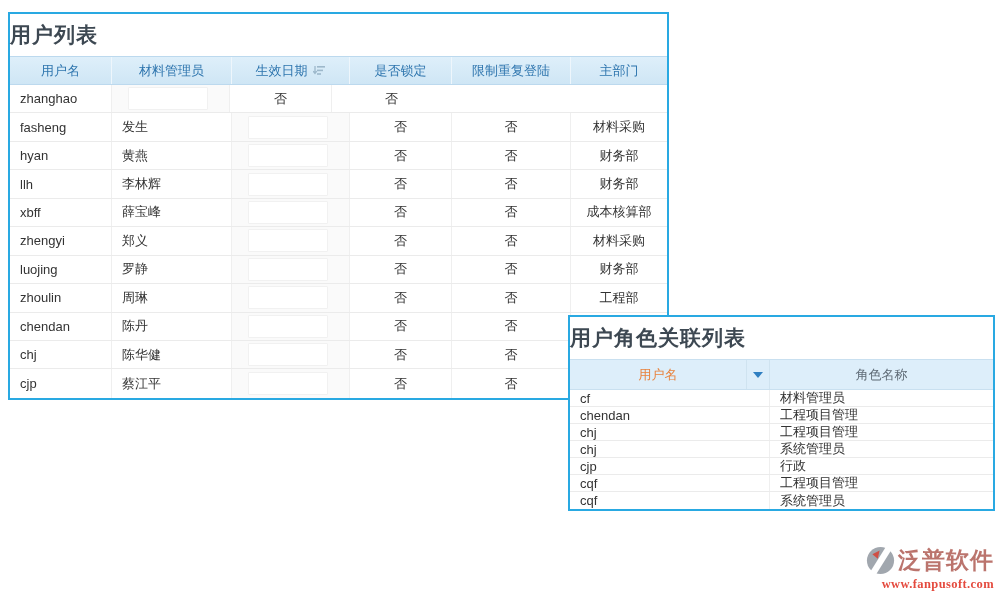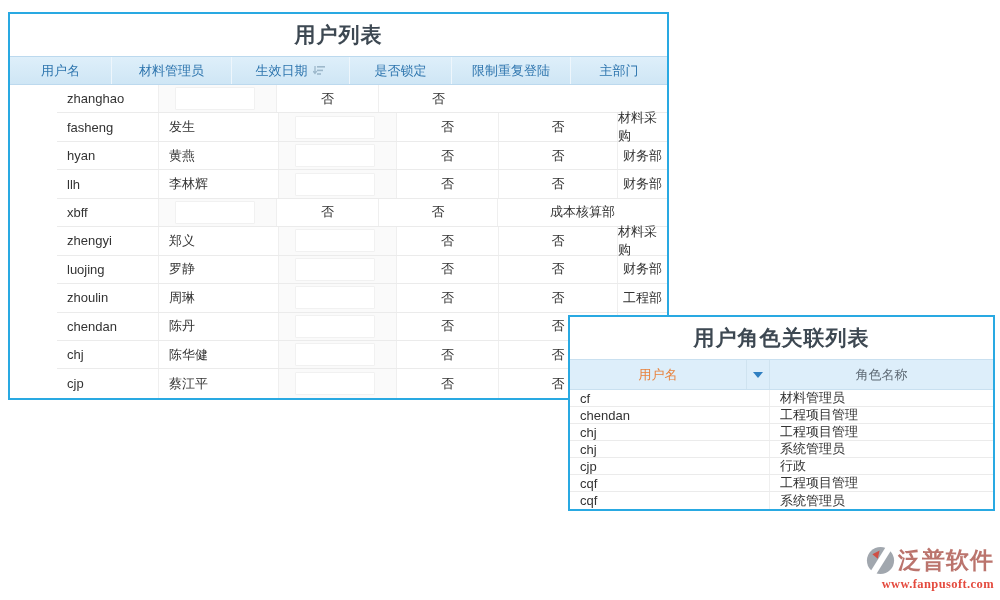--- a/index.html
+++ b/index.html
@@ -8,41 +8,41 @@
     background:#ffffff;
     font-family:"Liberation Sans","DejaVu Sans",sans-serif;
   }
   .panel{
     position:absolute;background:#ffffff;
     border:2px solid #29a9e2;box-sizing:border-box;
   }
   #user-table{left:8px;top:12px;width:661px;z-index:1;}
   #role-table{left:568px;top:315px;width:427px;z-index:5;}
   .panel-title{
-    height:42px;line-height:42px;text-align:center;
+    height:42px;line-height:42px;
     font-size:21px;font-weight:bold;color:#3d4852;
     letter-spacing:1px;background:#ffffff;
   }
   
   .t1-header{
     display:flex;height:29px;box-sizing:border-box;
     background:linear-gradient(#deeffa,#cfe6f5);
     border-top:1px solid #bcd9ee;border-bottom:1px solid #bcd9ee;
   }
   .t1-header .h-cell{
     display:flex;align-items:center;justify-content:center;
     font-size:13px;color:#2e75ae;box-sizing:border-box;
     border-right:1px solid #eef6fc;
   }
   .t1-header .h-cell:last-child{border-right:none;}
   .c1{width:102px;}.c2{width:120px;}.c3{width:118px;}
   .c4{width:102px;}.c5{width:119px;}.c6{flex:1;}
   .t1-row{
     display:flex;height:28.45px;box-sizing:border-box;
-    border-bottom:1px solid #ebebeb;background:#ffffff;margin-left:47px;
+    border-bottom:1px solid #ebebeb;background:#ffffff;
   }
   .t1-row:last-child{border-bottom:none;}
   .t1-row .cell{
     display:flex;align-items:center;font-size:13px;color:#333333;
     box-sizing:border-box;border-right:1px solid #efefef;
   }
   .t1-row .cell:last-child{border-right:none;}
   .cell.left{padding-left:10px;justify-content:flex-start;}
   .cell.center{justify-content:center;}
   .cell.datecell{background:#fafafa;justify-content:flex-start;}
@@ -163,20 +163,21 @@
         <div class="cell left c2">李林辉</div>
         <div class="cell datecell c3">
           <div class="date-input"></div>
         </div>
         <div class="cell center c4">否</div>
         <div class="cell center c5">否</div>
         <div class="cell center c6">财务部</div>
       </div>
       <div class="t1-row">
         <div class="cell left c1">xbff</div>
+        <div class="cell left c2">薛宝峰</div>
         <div class="cell datecell c3">
           <div class="date-input"></div>
         </div>
         <div class="cell center c4">否</div>
         <div class="cell center c5">否</div>
         <div class="cell center c6">成本核算部</div>
       </div>
       <div class="t1-row">
         <div class="cell left c1">zhengyi</div>
         <div class="cell left c2">郑义</div>

